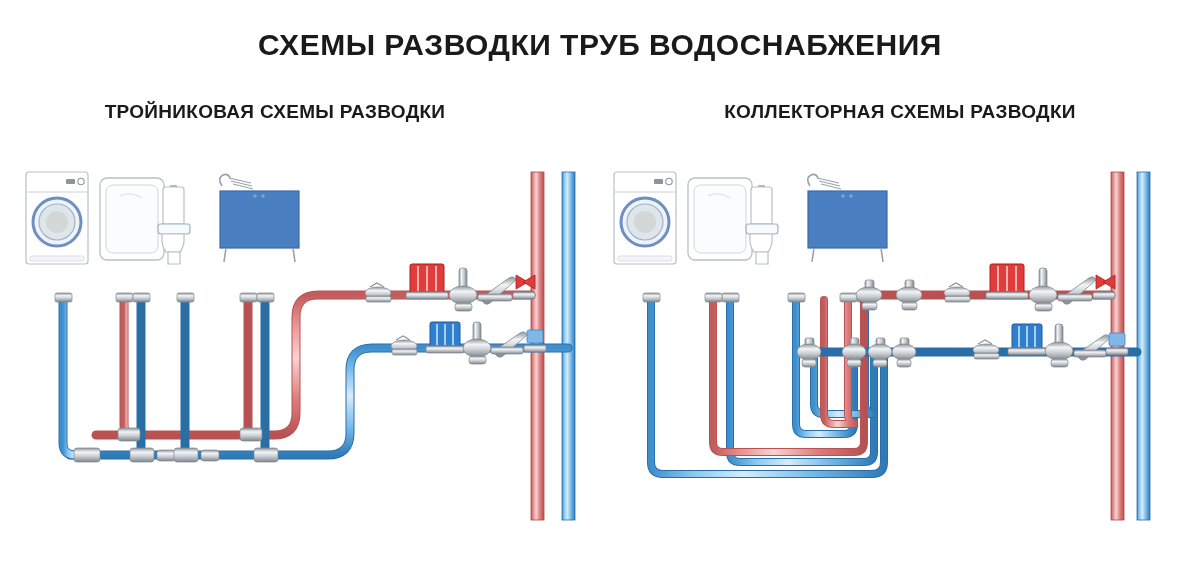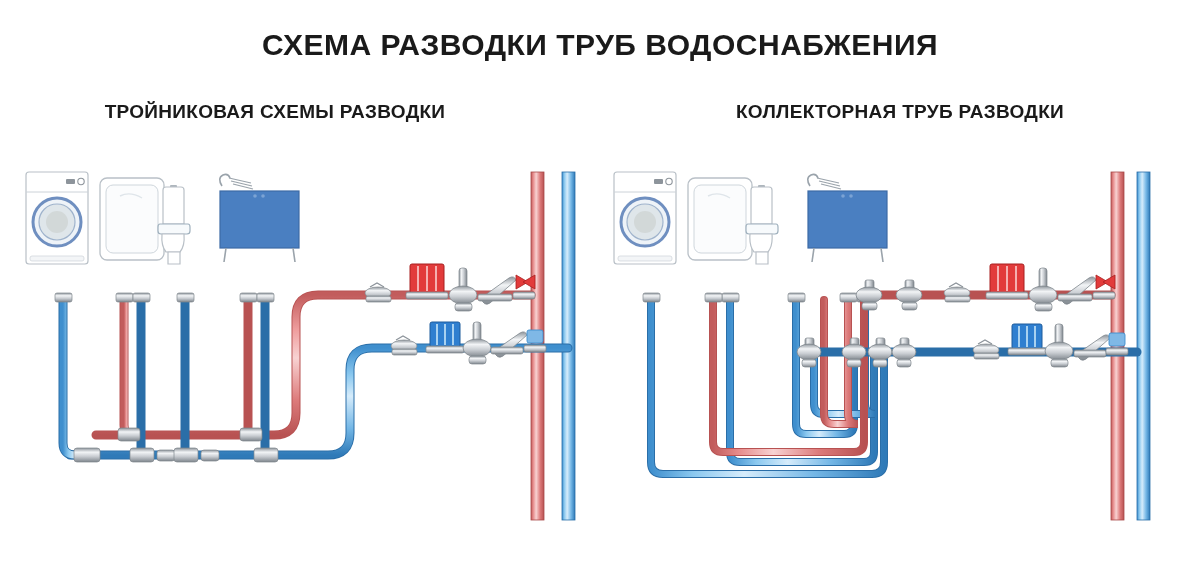--- a/index.html
+++ b/index.html
@@ -31,24 +31,24 @@
   #panel-left{left:0;width:600px;}
   #panel-right{left:600px;width:600px;}
 
   svg{display:block;position:absolute;left:0;top:0;overflow:visible;}
 </style>
 </head>
 <body>
 
 <div id="stage">
 
-  <div class="title">СХЕМА РАЗВОДКИ ТРУБ ВОДОСНАБЖЕНИЯ</div>
+  <div class="title">СХЕМЫ РАЗВОДКИ ТРУБ ВОДОСНАБЖЕНИЯ</div>
 
   <div class="subtitle" id="sub-left">ТРОЙНИКОВАЯ СХЕМЫ РАЗВОДКИ</div>
-  <div class="subtitle" id="sub-right">КОЛЛЕКТОРНАЯ ТРУБ РАЗВОДКИ</div>
+  <div class="subtitle" id="sub-right">КОЛЛЕКТОРНАЯ СХЕМЫ РАЗВОДКИ</div>
 
   <div class="panel" id="panel-left">
     <svg width="600" height="573" viewBox="0 0 600 573">
       <defs>
         <linearGradient id="hotGradV" x1="0" y1="0" x2="1" y2="0">
           <stop offset="0%" stop-color="#c25c5c"></stop>
           <stop offset="18%" stop-color="#e88f8f"></stop>
           <stop offset="40%" stop-color="#f8d2d2"></stop>
           <stop offset="70%" stop-color="#dd7b7b"></stop>
           <stop offset="100%" stop-color="#b85252"></stop>

